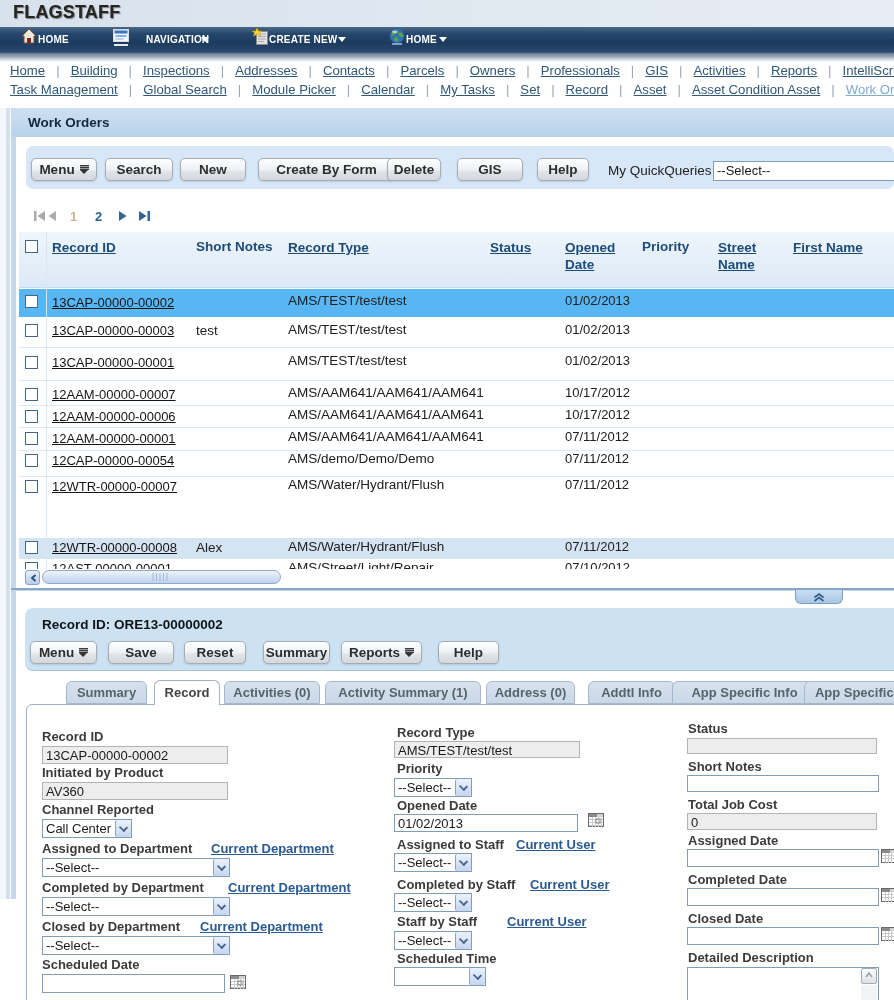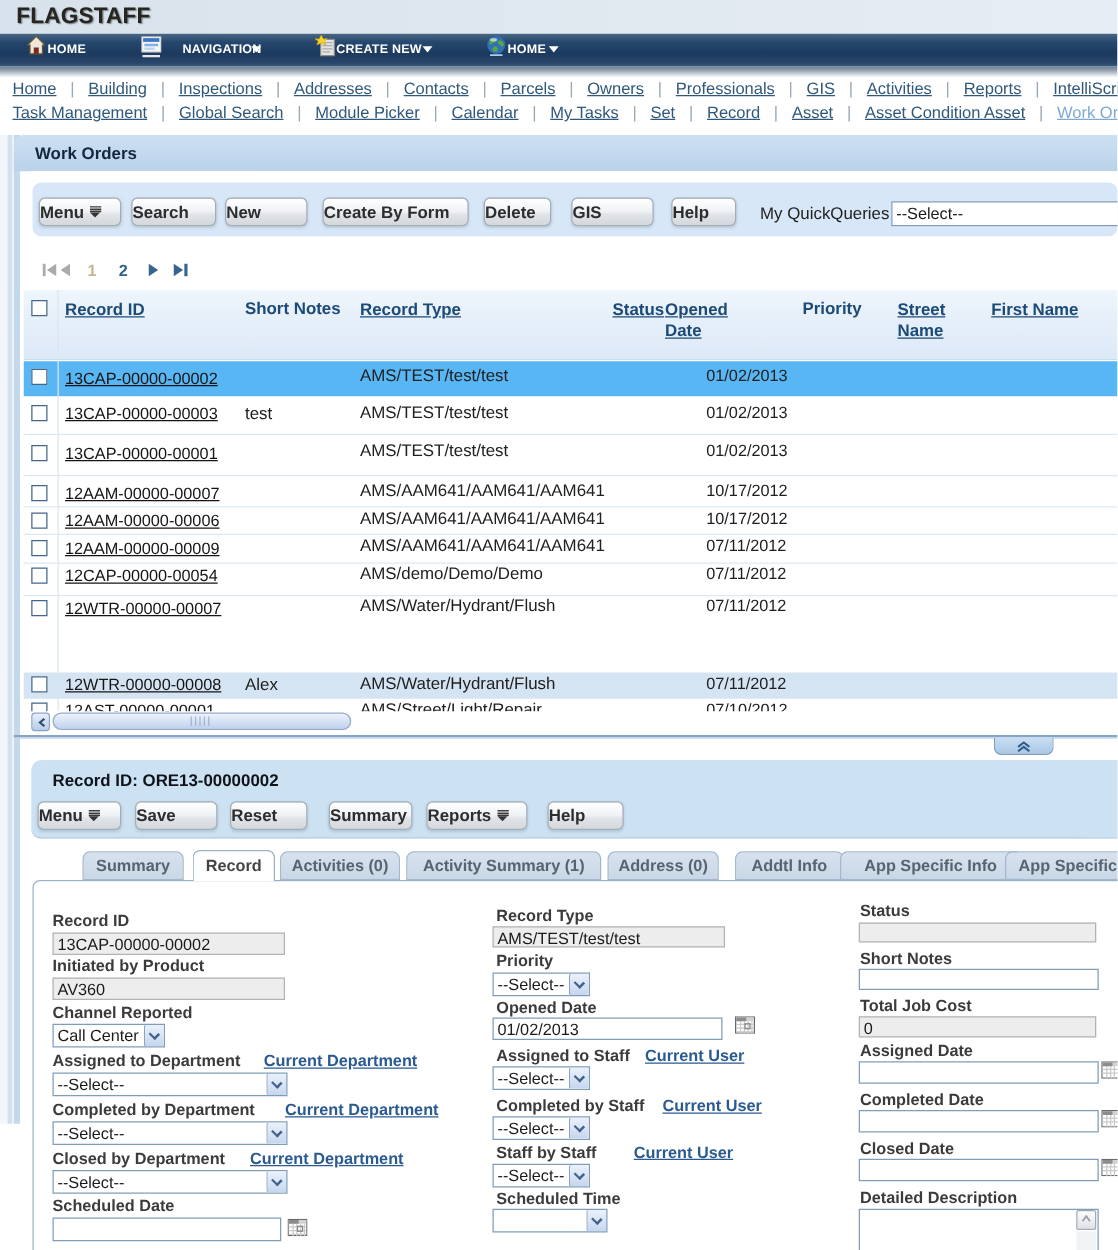--- a/index.html
+++ b/index.html
@@ -3,21 +3,21 @@
 *{margin:0;padding:0;box-sizing:border-box}
 html,body{width:894px;height:1000px;overflow:hidden;position:relative;background:#fff;
 font-family:"Liberation Sans",sans-serif;font-size:13.5px}
 .abs{position:absolute}
 .lbl{position:absolute;font-weight:bold;color:#3b3b3b;font-size:13px;white-space:nowrap}
 .inp{position:absolute;border:1px solid #7f9db9;background:#fff;font-size:13px;color:#1a1a1a;padding:1px 2px 0 3px;white-space:nowrap;overflow:hidden}
 .ro{background:#ededed;border-color:#b0b4b8}
 .sel{position:absolute;border:1px solid #7f9db9;background:#fff;font-size:13px;color:#1a1a1a;padding-left:3px;line-height:17px;white-space:nowrap;overflow:hidden}
 .sel i{position:absolute;right:0;top:0;bottom:0;width:16px;background:linear-gradient(#eaf1fb,#c6d6ef);border-left:1px solid #8aa4c8;border-radius:2px}
 .sel i::after{content:"";position:absolute;left:4px;top:4px;width:5px;height:5px;border-right:2px solid #44618c;border-bottom:2px solid #44618c;transform:rotate(45deg) scale(1,.85)}
-.btn{position:absolute;height:23px;border:1px solid #a5acb4;border-radius:5px;background:linear-gradient(#ffffff,#eef1f4 50%,#e0e4e8 60%,#d4d8dd);color:#2d2d2d;font-weight:bold;font-size:13.5px;line-height:21px;white-space:nowrap;box-shadow:0 1px 2px rgba(130,150,170,.35)}
+.btn{position:absolute;height:23px;border:1px solid #a5acb4;border-radius:5px;background:linear-gradient(#ffffff,#eef1f4 50%,#e0e4e8 60%,#d4d8dd);color:#2d2d2d;font-weight:bold;font-size:13.5px;text-align:center;line-height:21px;white-space:nowrap;box-shadow:0 1px 2px rgba(130,150,170,.35)}
 .mcaret{display:inline-block;width:9px;height:10px;position:relative;margin-left:5px;vertical-align:-1px}
 .mcaret::before{content:"";position:absolute;left:0;top:0;width:9px;height:5px;background:repeating-linear-gradient(#3a3a3a 0,#3a3a3a 1px,#9a9a9a 1px,#9a9a9a 2px)}
 .mcaret::after{content:"";position:absolute;left:0;top:5px;border-left:4.5px solid transparent;border-right:4.5px solid transparent;border-top:4.5px solid #333}
 .cb{position:absolute;width:13px;height:13px;background:#fff;border:1px solid #44668c}
 .tlnk{position:absolute;font-size:13px;color:#151515;text-decoration:underline;white-space:nowrap}
 .ttxt{position:absolute;font-size:13.5px;color:#202020;white-space:nowrap}
 .hl{position:absolute;font-weight:bold;font-size:13.5px;color:#1c4b78;text-decoration:underline;white-space:nowrap;line-height:17px}
 .hn{position:absolute;font-weight:bold;font-size:13.5px;color:#1c4b78;white-space:nowrap}
 .flnk{position:absolute;font-weight:bold;font-size:13px;color:#2a5a90;text-decoration:underline;white-space:nowrap}
 .bc{position:absolute;left:10px;display:flex;gap:11px;font-size:13.2px;white-space:nowrap}
@@ -118,21 +118,21 @@
 <div class="abs" style="left:6px;top:108px;width:4px;height:791px;background:#d2e0ef"></div>
 <div class="abs" style="left:11px;top:108px;width:5px;height:791px;background:#c3d8eb"></div>
 
 <div class="abs" style="left:11px;top:108px;width:883px;height:29px;border-radius:8px 0 0 0;background:linear-gradient(#cde0f2,#b9d2ea)"></div>
 <div class="abs" style="left:28px;top:115px;font-weight:bold;font-size:13.5px;color:#13283d">Work Orders</div>
 <div class="abs" style="left:19px;top:137px;width:875px;height:450px;background:#fff;border-radius:6px 0 0 0"></div>
 <div class="abs" style="left:26px;top:146px;width:868px;height:43px;border-radius:7px;background:#d7e7f7"></div>
 <div class="btn" style="left:31px;top:158px;width:66px">Menu<span class="mcaret"></span></div>
 <div class="btn" style="left:105px;top:158px;width:68px">Search</div>
 <div class="btn" style="left:180px;top:158px;width:66px">New</div>
-<div class="btn" style="left:258px;top:158px;width:117px">Create By Form</div>
+<div class="btn" style="left:258px;top:158px;width:137px">Create By Form</div>
 <div class="btn" style="left:387px;top:158px;width:54px">Delete</div>
 <div class="btn" style="left:457px;top:158px;width:66px">GIS</div>
 <div class="btn" style="left:537px;top:158px;width:52px">Help</div>
 <div class="abs" style="left:608px;top:163px;font-size:13.5px;color:#222">My QuickQueries</div>
 <div class="inp" style="left:713px;top:161px;width:190px;height:20px">--Select--</div>
 
 <svg class="abs" style="left:34px;top:210px" width="125" height="13" viewBox="0 0 125 13">
 <rect x="0" y="1" width="2.5" height="10" fill="#ababab"></rect>
     <path d="M11 1v10L3.5 6z" fill="#ababab"></path>
 <path d="M22 1v10L14.5 6z" fill="#ababab"></path>
@@ -142,21 +142,21 @@
 <path d="M105 1v10L112.5 6z" fill="#36648e"></path>
     <rect x="113.5" y="1" width="2.5" height="10" fill="#36648e"></rect>
 </svg>
 
 <div class="abs" style="left:19px;top:232px;width:875px;height:56px;background:linear-gradient(#eef5fc,#dce9f6);border-bottom:1px solid #c9dcee"></div>
 <div class="cb" style="left:25px;top:240px"></div>
 <div class="hl" style="left:52px;top:239px">Record ID</div>
 <div class="hn" style="left:196px;top:239px">Short Notes</div>
 <div class="hl" style="left:288px;top:239px">Record Type</div>
 <div class="hl" style="left:490px;top:239px">Status</div>
-<div class="hl" style="left:532px;top:239px">Opened<br>Date</div>
+<div class="hl" style="left:565px;top:239px">Opened<br>Date</div>
 <div class="hn" style="left:642px;top:239px">Priority</div>
 <div class="hl" style="left:718px;top:239px">Street<br>Name</div>
 <div class="hl" style="left:793px;top:239px">First Name</div>
 
 <div class="row" style="top:289px;height:28px;background:#58b6f4"></div>
 <div class="cb" style="left:25px;top:295px"></div>
 <div class="tlnk" style="left:52px;top:295px">13CAP-00000-00002</div>
 <div class="ttxt" style="left:288px;top:293px">AMS/TEST/test/test</div>
 <div class="ttxt" style="left:565px;top:293px;font-size:13px">01/02/2013</div>
 
@@ -180,21 +180,21 @@
 <div class="ttxt" style="left:565px;top:385px;font-size:13px">10/17/2012</div>
 
 <div class="row" style="top:406px;height:22px;border-bottom:1px solid #dce9f5"></div>
 <div class="cb" style="left:25px;top:410px"></div>
 <div class="tlnk" style="left:52px;top:409px">12AAM-00000-00006</div>
 <div class="ttxt" style="left:288px;top:407px">AMS/AAM641/AAM641/AAM641</div>
 <div class="ttxt" style="left:565px;top:407px;font-size:13px">10/17/2012</div>
 
 <div class="row" style="top:428px;height:23px;border-bottom:1px solid #dce9f5"></div>
 <div class="cb" style="left:25px;top:432px"></div>
-<div class="tlnk" style="left:52px;top:431px">12AAM-00000-00009</div>
+<div class="tlnk" style="left:52px;top:431px">12AAM-00000-00001</div>
 <div class="ttxt" style="left:288px;top:429px">AMS/AAM641/AAM641/AAM641</div>
 <div class="ttxt" style="left:565px;top:429px;font-size:13px">07/11/2012</div>
 
 <div class="row" style="top:451px;height:26px;border-bottom:1px solid #dce9f5"></div>
 <div class="cb" style="left:25px;top:454px"></div>
 <div class="tlnk" style="left:52px;top:453px">12CAP-00000-00054</div>
 <div class="ttxt" style="left:288px;top:451px">AMS/demo/Demo/Demo</div>
 <div class="ttxt" style="left:565px;top:451px;font-size:13px">07/11/2012</div>
 
 <div class="row" style="top:477px;height:59px"></div>

